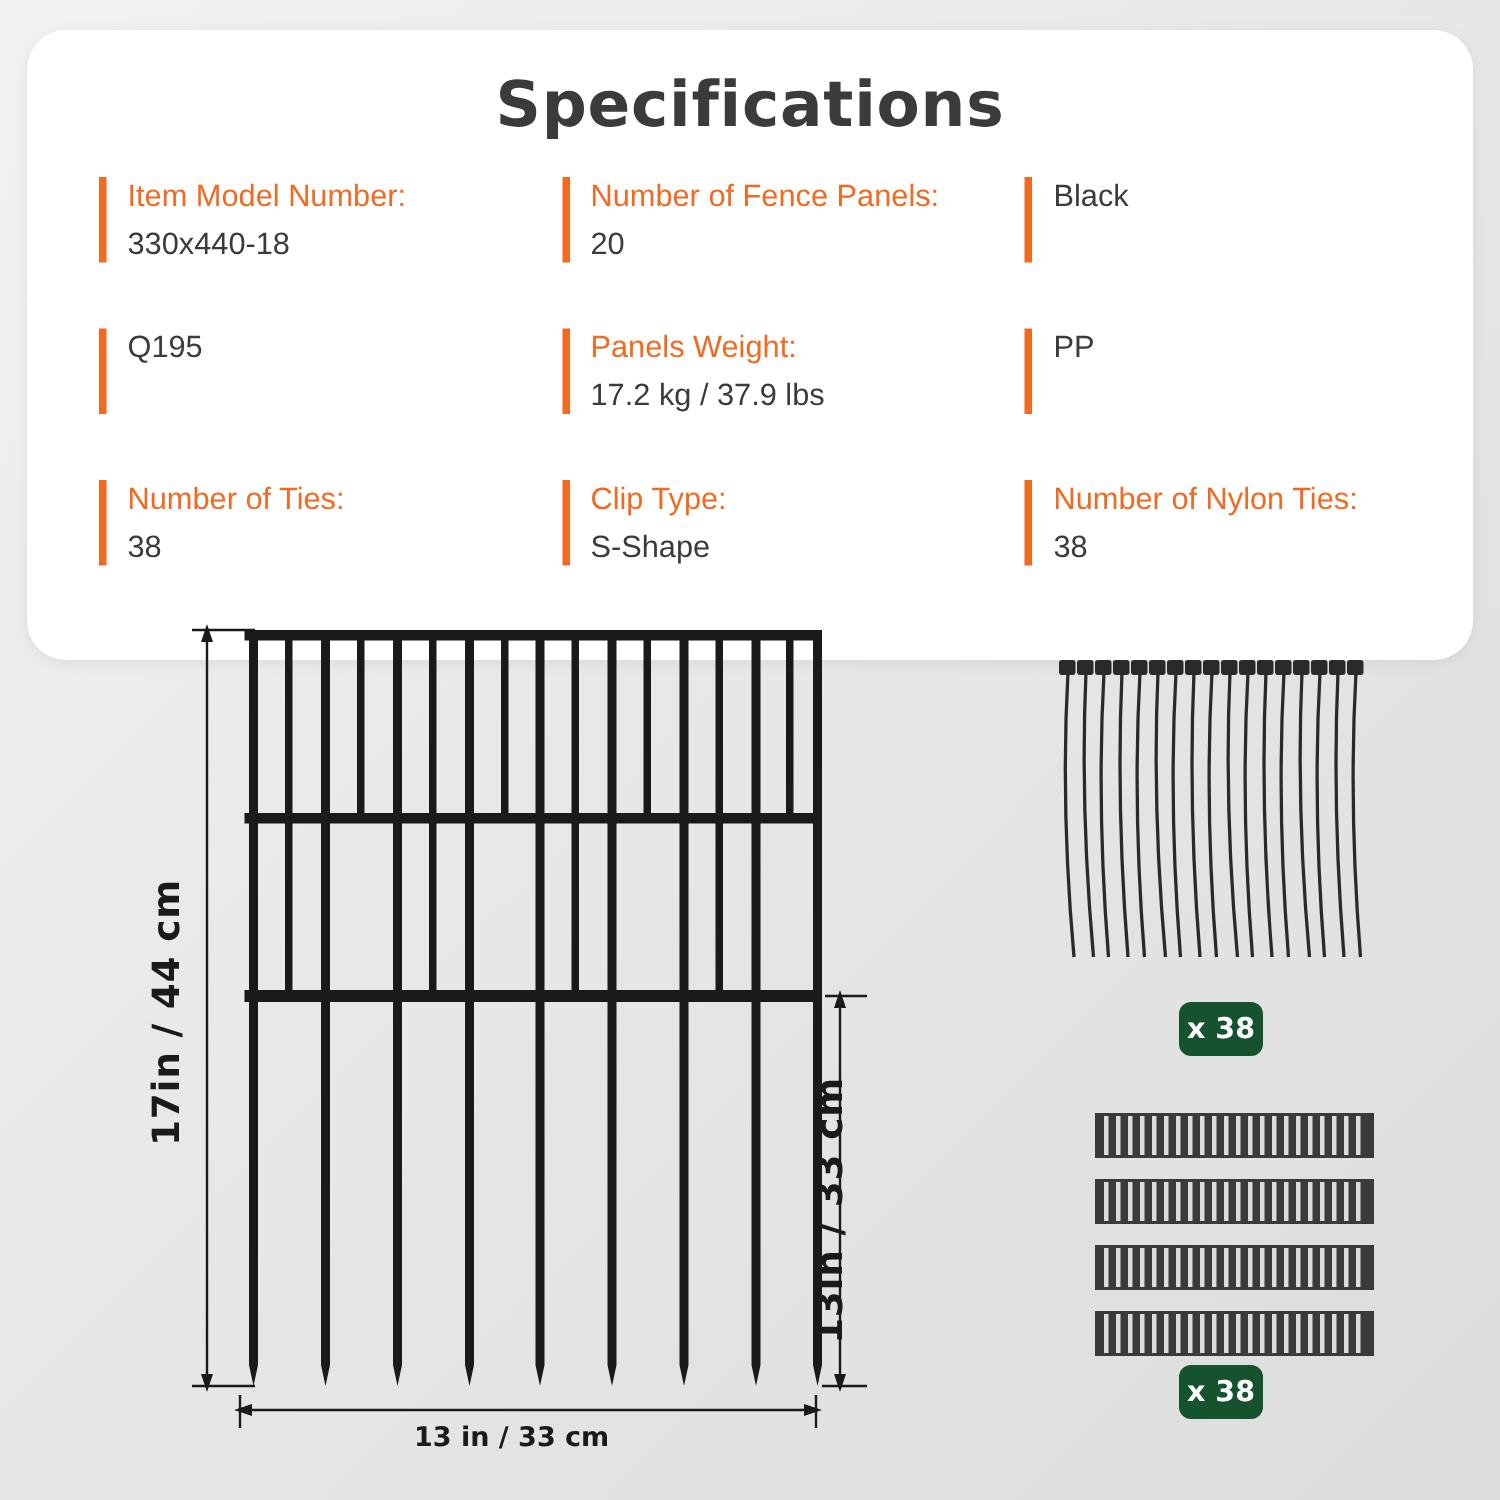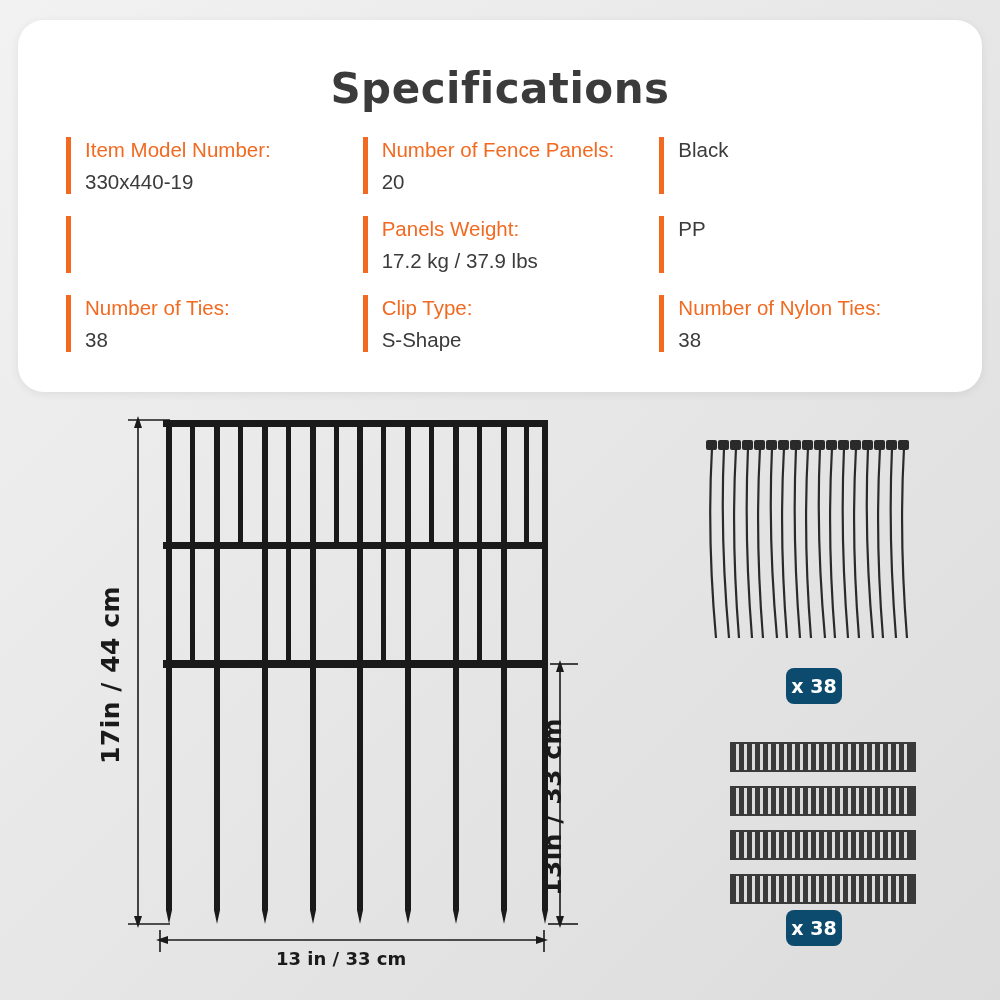--- a/index.html
+++ b/index.html
@@ -14,42 +14,43 @@
     overflow: hidden;
     position: relative;
   }
 
   
   .spec-card {
     position: absolute;
     left: 18px;
     top: 20px;
     width: 964px;
-    height: 372px;
+    height: 420px;
     background: #ffffff;
     border-radius: 26px;
     box-shadow: 0 2px 10px rgba(0,0,0,0.07);
     box-sizing: border-box;
-    padding: 40px 34px 20px 34px;
+    padding: 21px 34px 20px 34px;
   }
   .spec-title {
     text-align: center;
     font-size: 42px;
     font-weight: bold;
     color: #3b3b3b;
     letter-spacing: 0.5px;
     margin: 4px 0 24px 0;
     font-family: "DejaVu Sans", sans-serif;
   }
   .spec-grid {
     display: grid;
     grid-template-columns: 1fr 1fr 1fr;
     grid-row-gap: 22px;
     grid-column-gap: 8px;
     padding-left: 14px;
+    gap: 44px;
   }
   .spec-item {
     padding-left: 14px;
     border-left: 5px solid #f26a21;
     line-height: 1.22;
   }
   .spec-label {
     color: #f26a21;
     font-size: 20.5px;
     display: block;
@@ -97,21 +98,21 @@
     left: 276px;
     top: 552px;
     font-size: 18px;
   }
 
   
   .badge {
     position: absolute;
     width: 56px;
     height: 36px;
-    background: #0c4a6e;
+    background: #14532d;
     color: #ffffff;
     border-radius: 8px;
     font-size: 19px;
     font-weight: bold;
     display: flex;
     align-items: center;
     justify-content: center;
     font-family: "DejaVu Sans", sans-serif;
   }
   .badge-ties { left: 786px; top: 272px; }
@@ -120,33 +121,34 @@
 </head>
 <body>
 
 <div class="spec-card">
   <div class="spec-title">Specifications</div>
 
   <div class="spec-grid">
 
     <div class="spec-item">
       <span class="spec-label">Item Model Number:</span>
-      <span class="spec-value">330x440-19</span>
+      <span class="spec-value">330x440-18</span>
     </div>
 
     <div class="spec-item">
       <span class="spec-label">Number of Fence Panels:</span>
       <span class="spec-value">20</span>
     </div>
 
     <div class="spec-item">
       <span class="spec-value">Black</span>
     </div>
 
     <div class="spec-item">
+      <span class="spec-value">Q195</span>
     </div>
 
     <div class="spec-item">
       <span class="spec-label">Panels Weight:</span>
       <span class="spec-value">17.2 kg / 37.9 lbs</span>
     </div>
 
     <div class="spec-item">
       <span class="spec-value">PP</span>
     </div>

